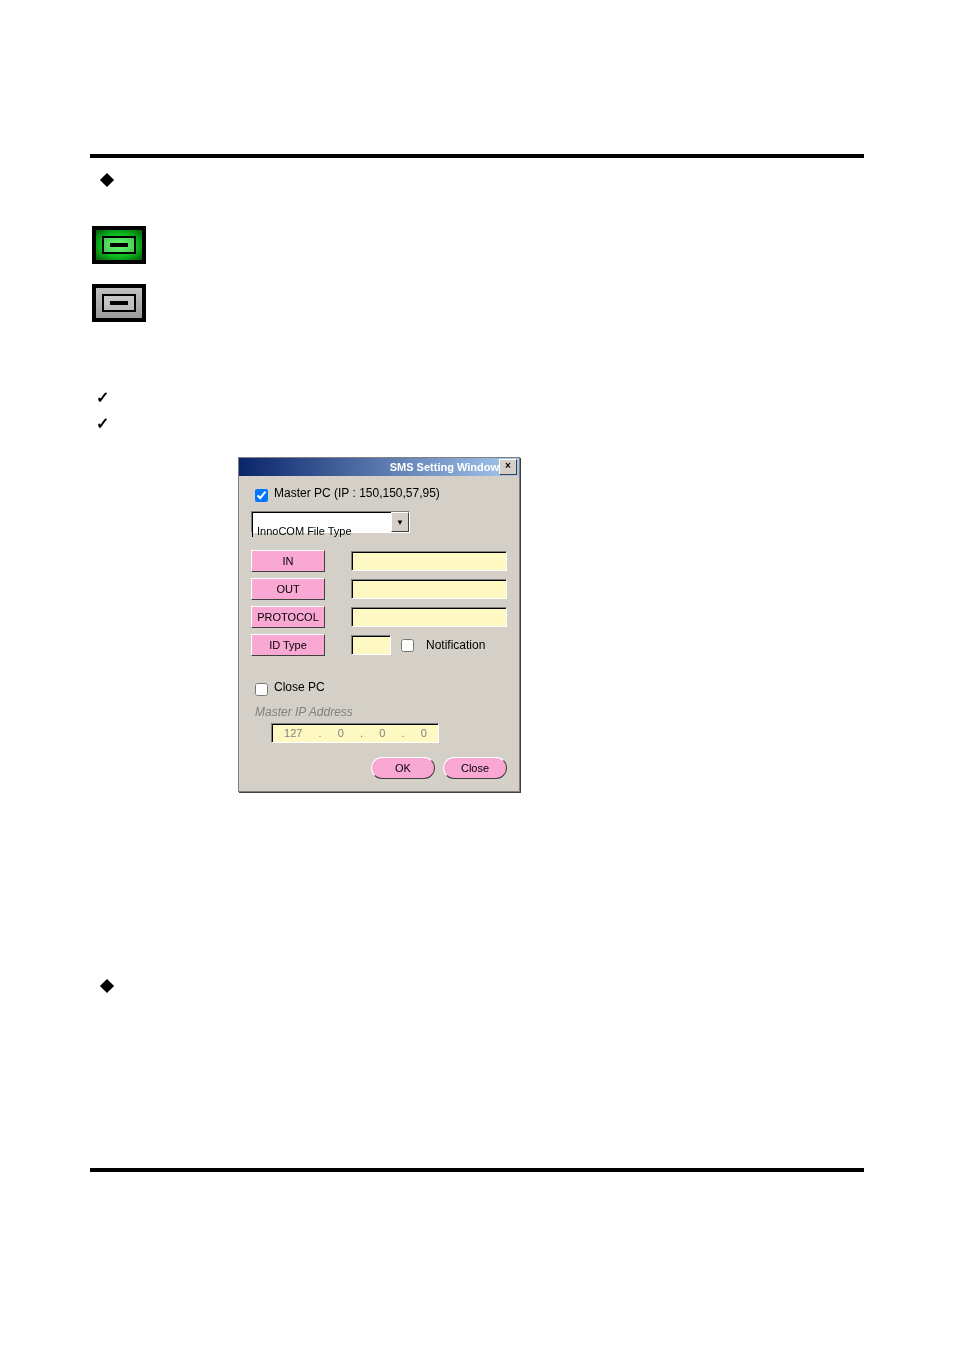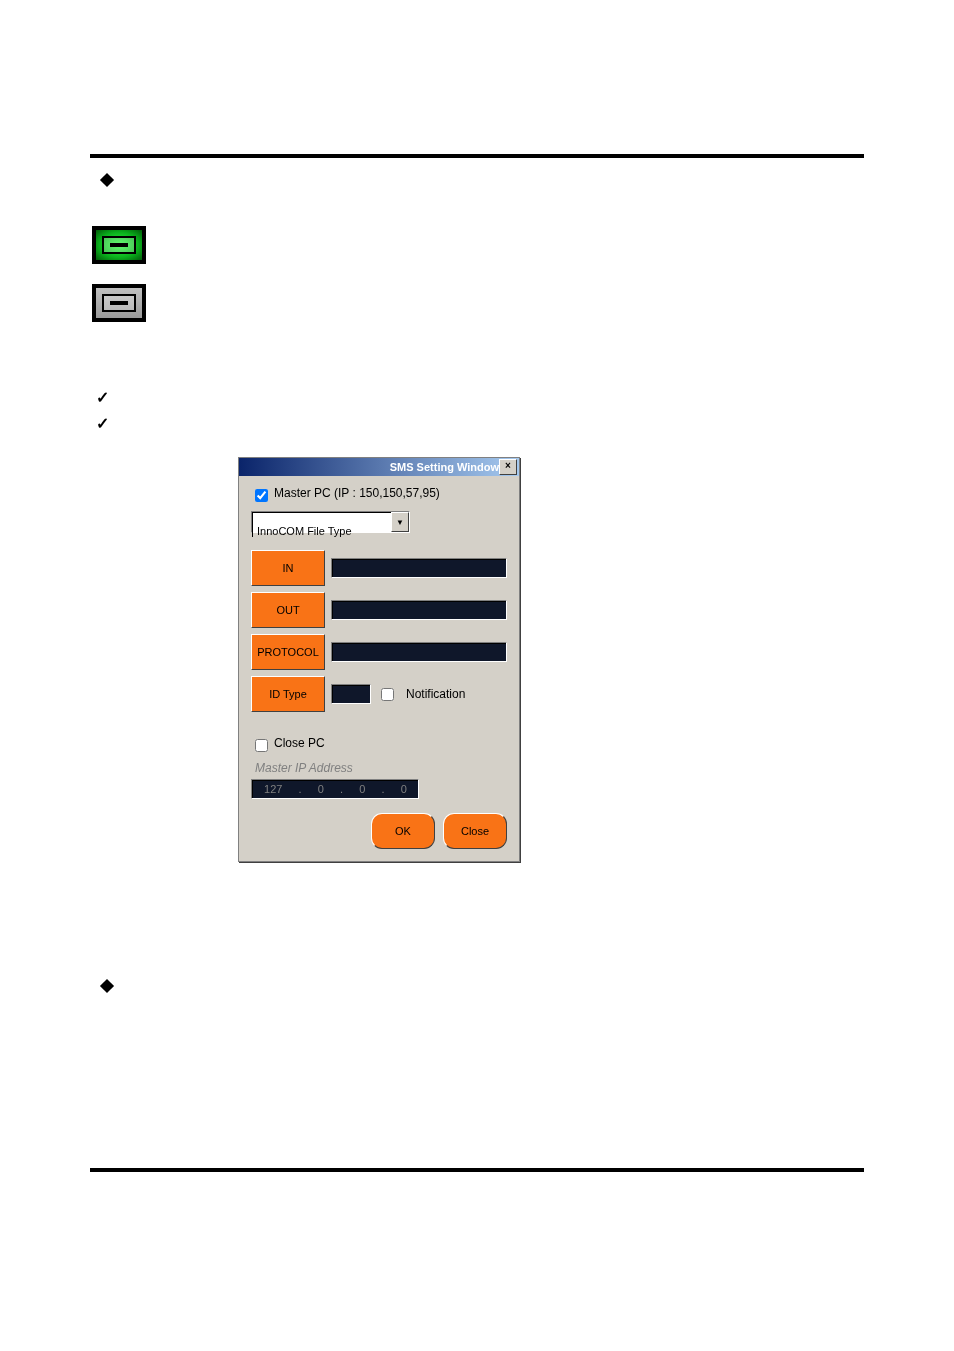--- a/index.html
+++ b/index.html
@@ -127,33 +127,33 @@
       border-right: none; border-bottom: none;
     }
     .dropdown .arrow {
       width: 16px; display: flex; align-items: center; justify-content: center;
       background: #d4d0c8;
       border-top: 1px solid #fff; border-left: 1px solid #fff;
       border-right: 1px solid #404040; border-bottom: 1px solid #404040;
       font-size: 8px;
     }
     .btn {
-      height: 36px;
-      background: #f97316;
+      height: 22px;
+      background: #f9a8d4;
       border-top: 1px solid #fff; border-left: 1px solid #fff;
       border-right: 1px solid #404040; border-bottom: 1px solid #404040;
       font-size: 11px;
       display: flex; align-items: center; justify-content: center;
       box-sizing: border-box;
       cursor: pointer;
     }
     .sunken {
       border-top: 1px solid #808080; border-left: 1px solid #808080;
       border-right: 1px solid #fff; border-bottom: 1px solid #fff;
-      background: #0f172a; box-sizing: border-box;
+      background: #fef9c3; box-sizing: border-box; margin-left: 20px;
     }
     .sunken-inner {
       border-top: 1px solid #000; border-left: 1px solid #000;
       padding: 2px 3px; min-height: 18px; box-sizing: border-box; font-size: 11px;
     }
     .field-row { display: flex; align-items: center; gap: 6px; margin-bottom: 6px; }
     .field-btn { width: 74px; }
     .field-inp { flex: 1; }
     .short-inp { width: 40px; }
     .ink { color: #808080; font-style: italic; }

